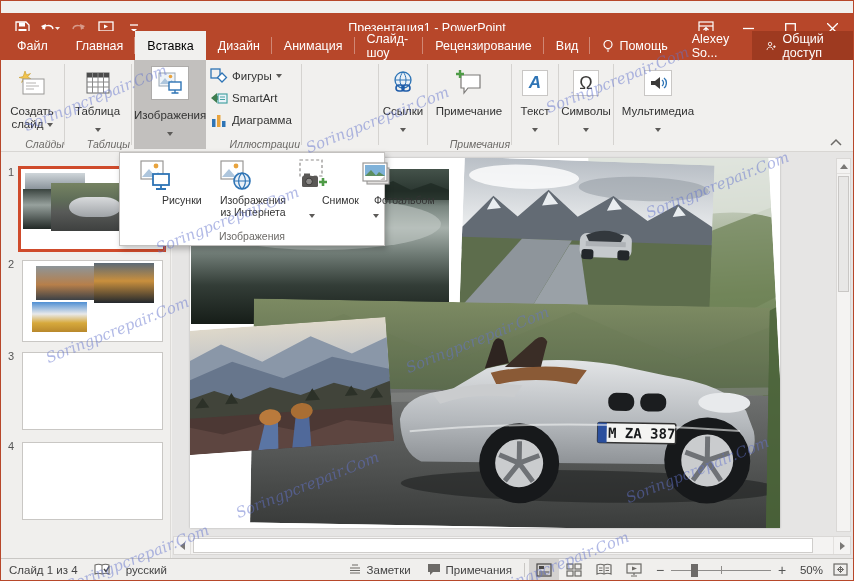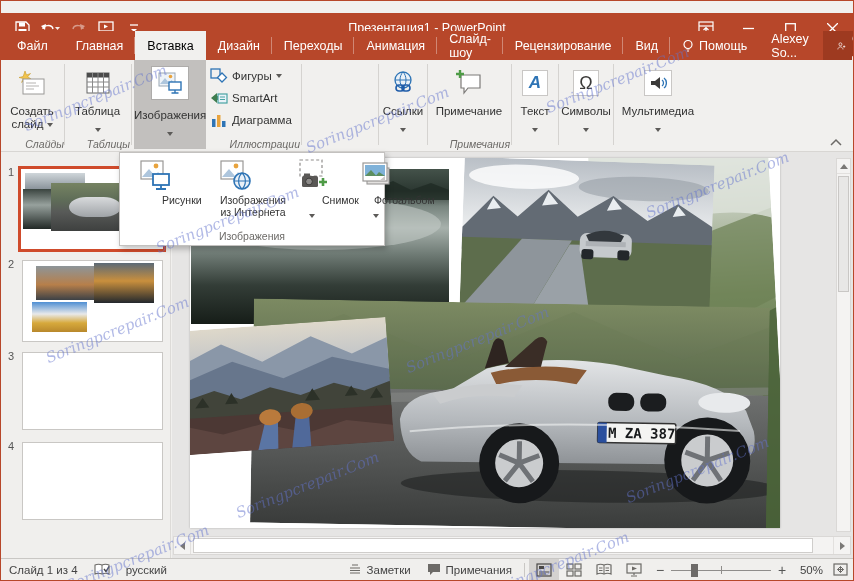--- a/index.html
+++ b/index.html
@@ -167,23 +167,20 @@
         <span>Файл</span>
       </div>
     <div class="tab sep">
         <span>Главная</span>
       </div>
     <div class="tab active">
         <span>Вставка</span>
       </div>
     <div class="tab sep">
         <span>Дизайн</span>
-      </div>
-    <div class="tab sep">
-        <span>Переходы</span>
       </div>
     <div class="tab sep">
         <span>Анимация</span>
       </div>
     <div class="tab sep">
         <span>Слайд-шоу</span>
       </div>
     <div class="tab sep">
         <span>Рецензирование</span>
       </div>

